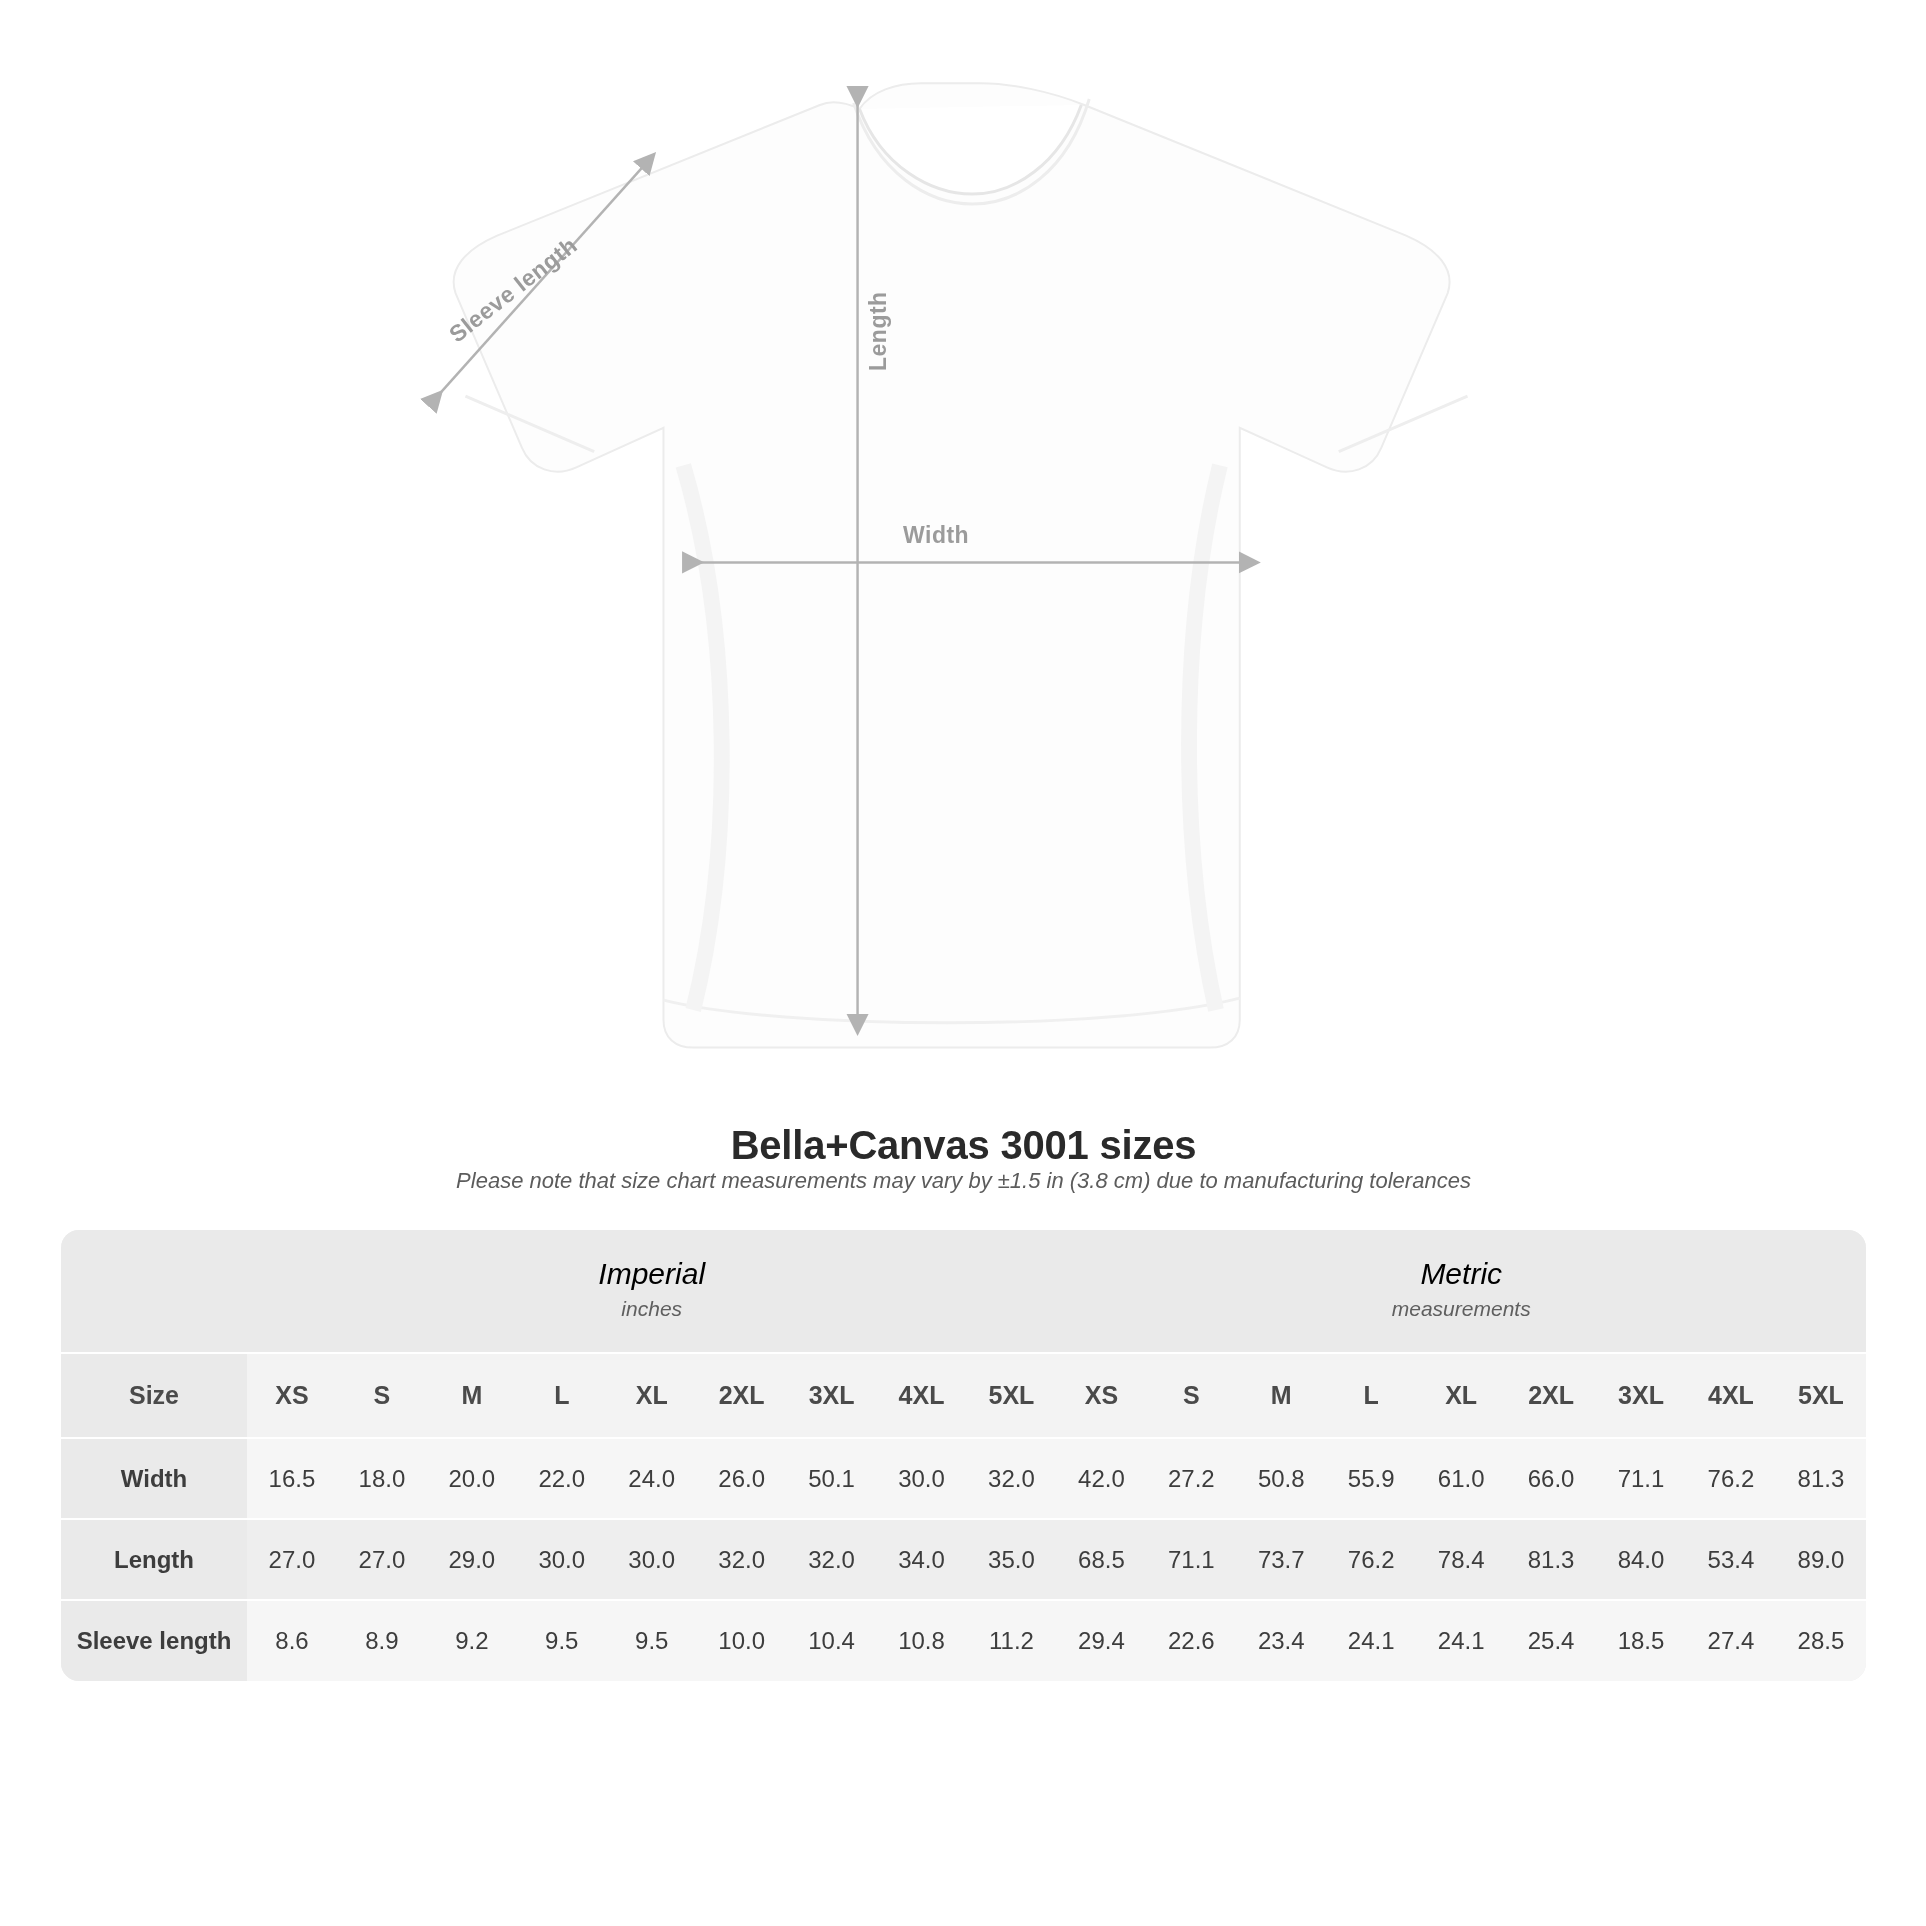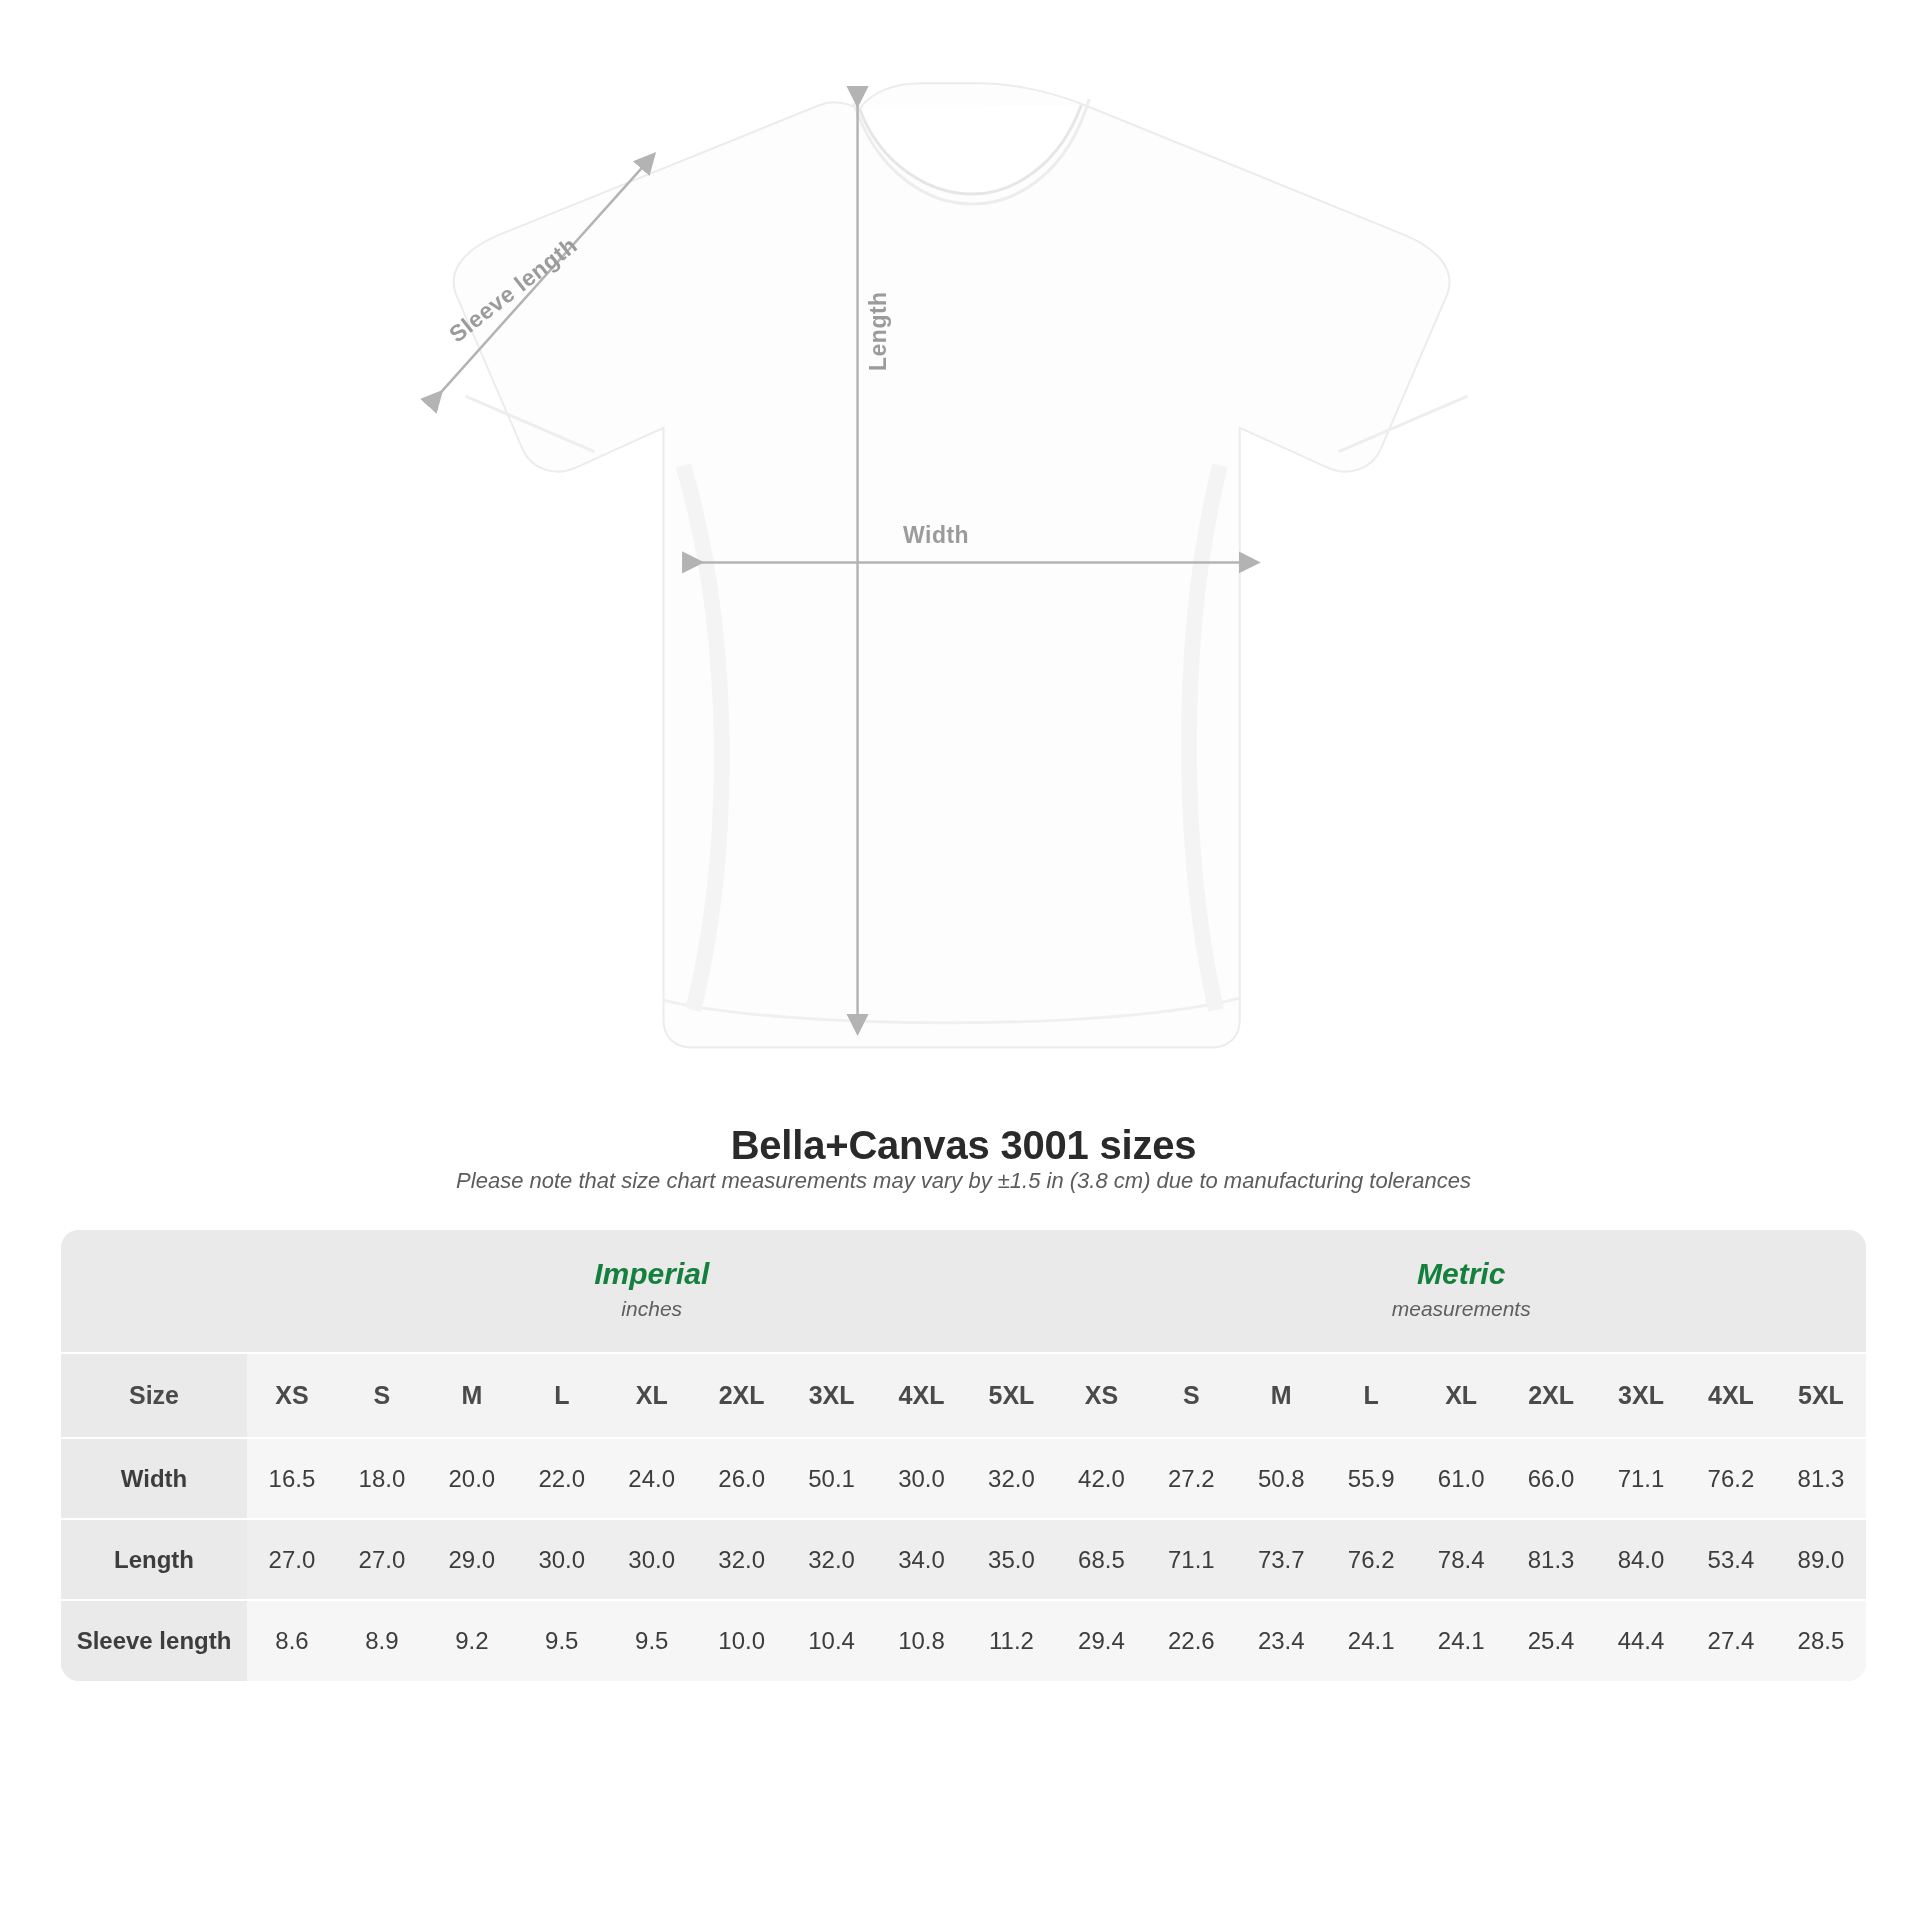--- a/index.html
+++ b/index.html
@@ -87,22 +87,22 @@
     border: none;
     padding: 0;
   }
   .unit-head {
     height: 123px;
     background: #eaeaea;
   }
   .unit-head .u-name {
     font-size: 30px;
     font-style: italic;
-    font-weight: bold;
-    color: #15803d;
+    font-weight: normal;
+    color: #000000;
     line-height: 1.2;
   }
   .unit-head .u-sub {
     font-size: 21px;
     font-style: italic;
     color: #5f5f5f;
     line-height: 1.6;
   }
   .col-label {
     width: 186px;
@@ -301,20 +301,20 @@
           <td>10.0</td>
           <td>10.4</td>
           <td>10.8</td>
           <td>11.2</td>
           <td class="cell-sep">29.4</td>
           <td>22.6</td>
           <td>23.4</td>
           <td>24.1</td>
           <td>24.1</td>
           <td>25.4</td>
-          <td>44.4</td>
+          <td>18.5</td>
           <td>27.4</td>
           <td>28.5</td>
         </tr>
       </tbody>
   </table>
 </div>
 
 
 </body></html>

